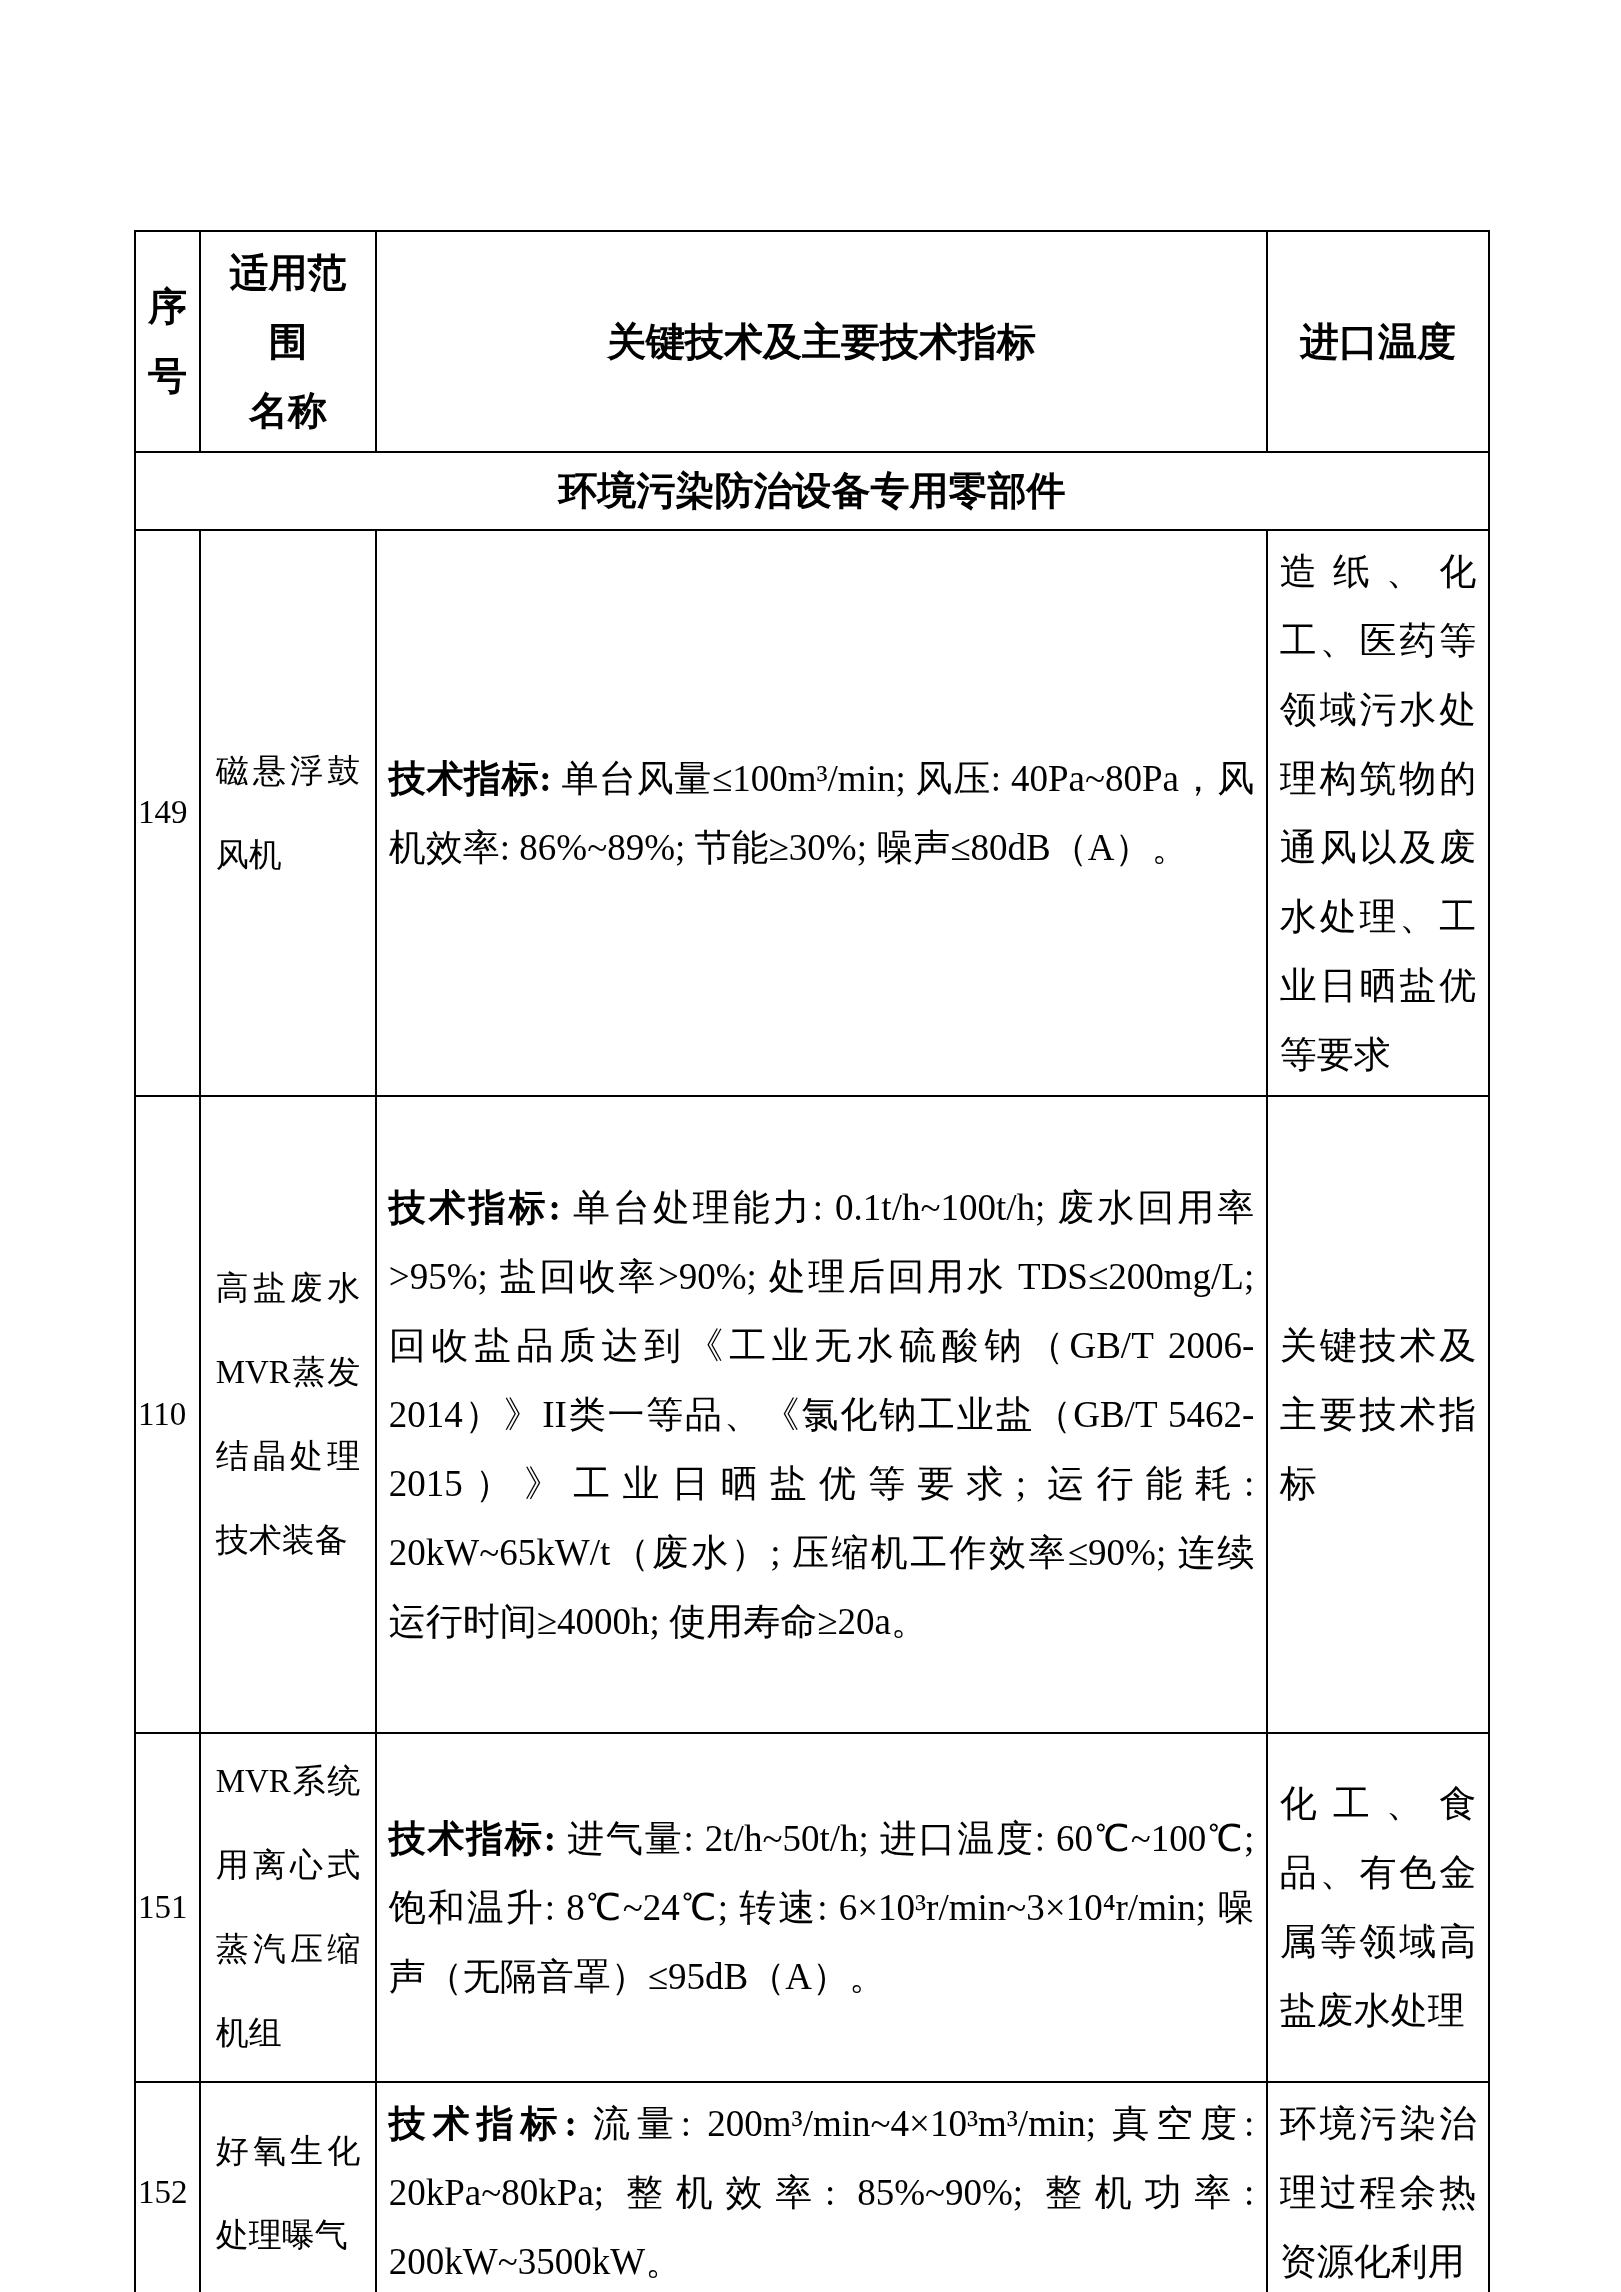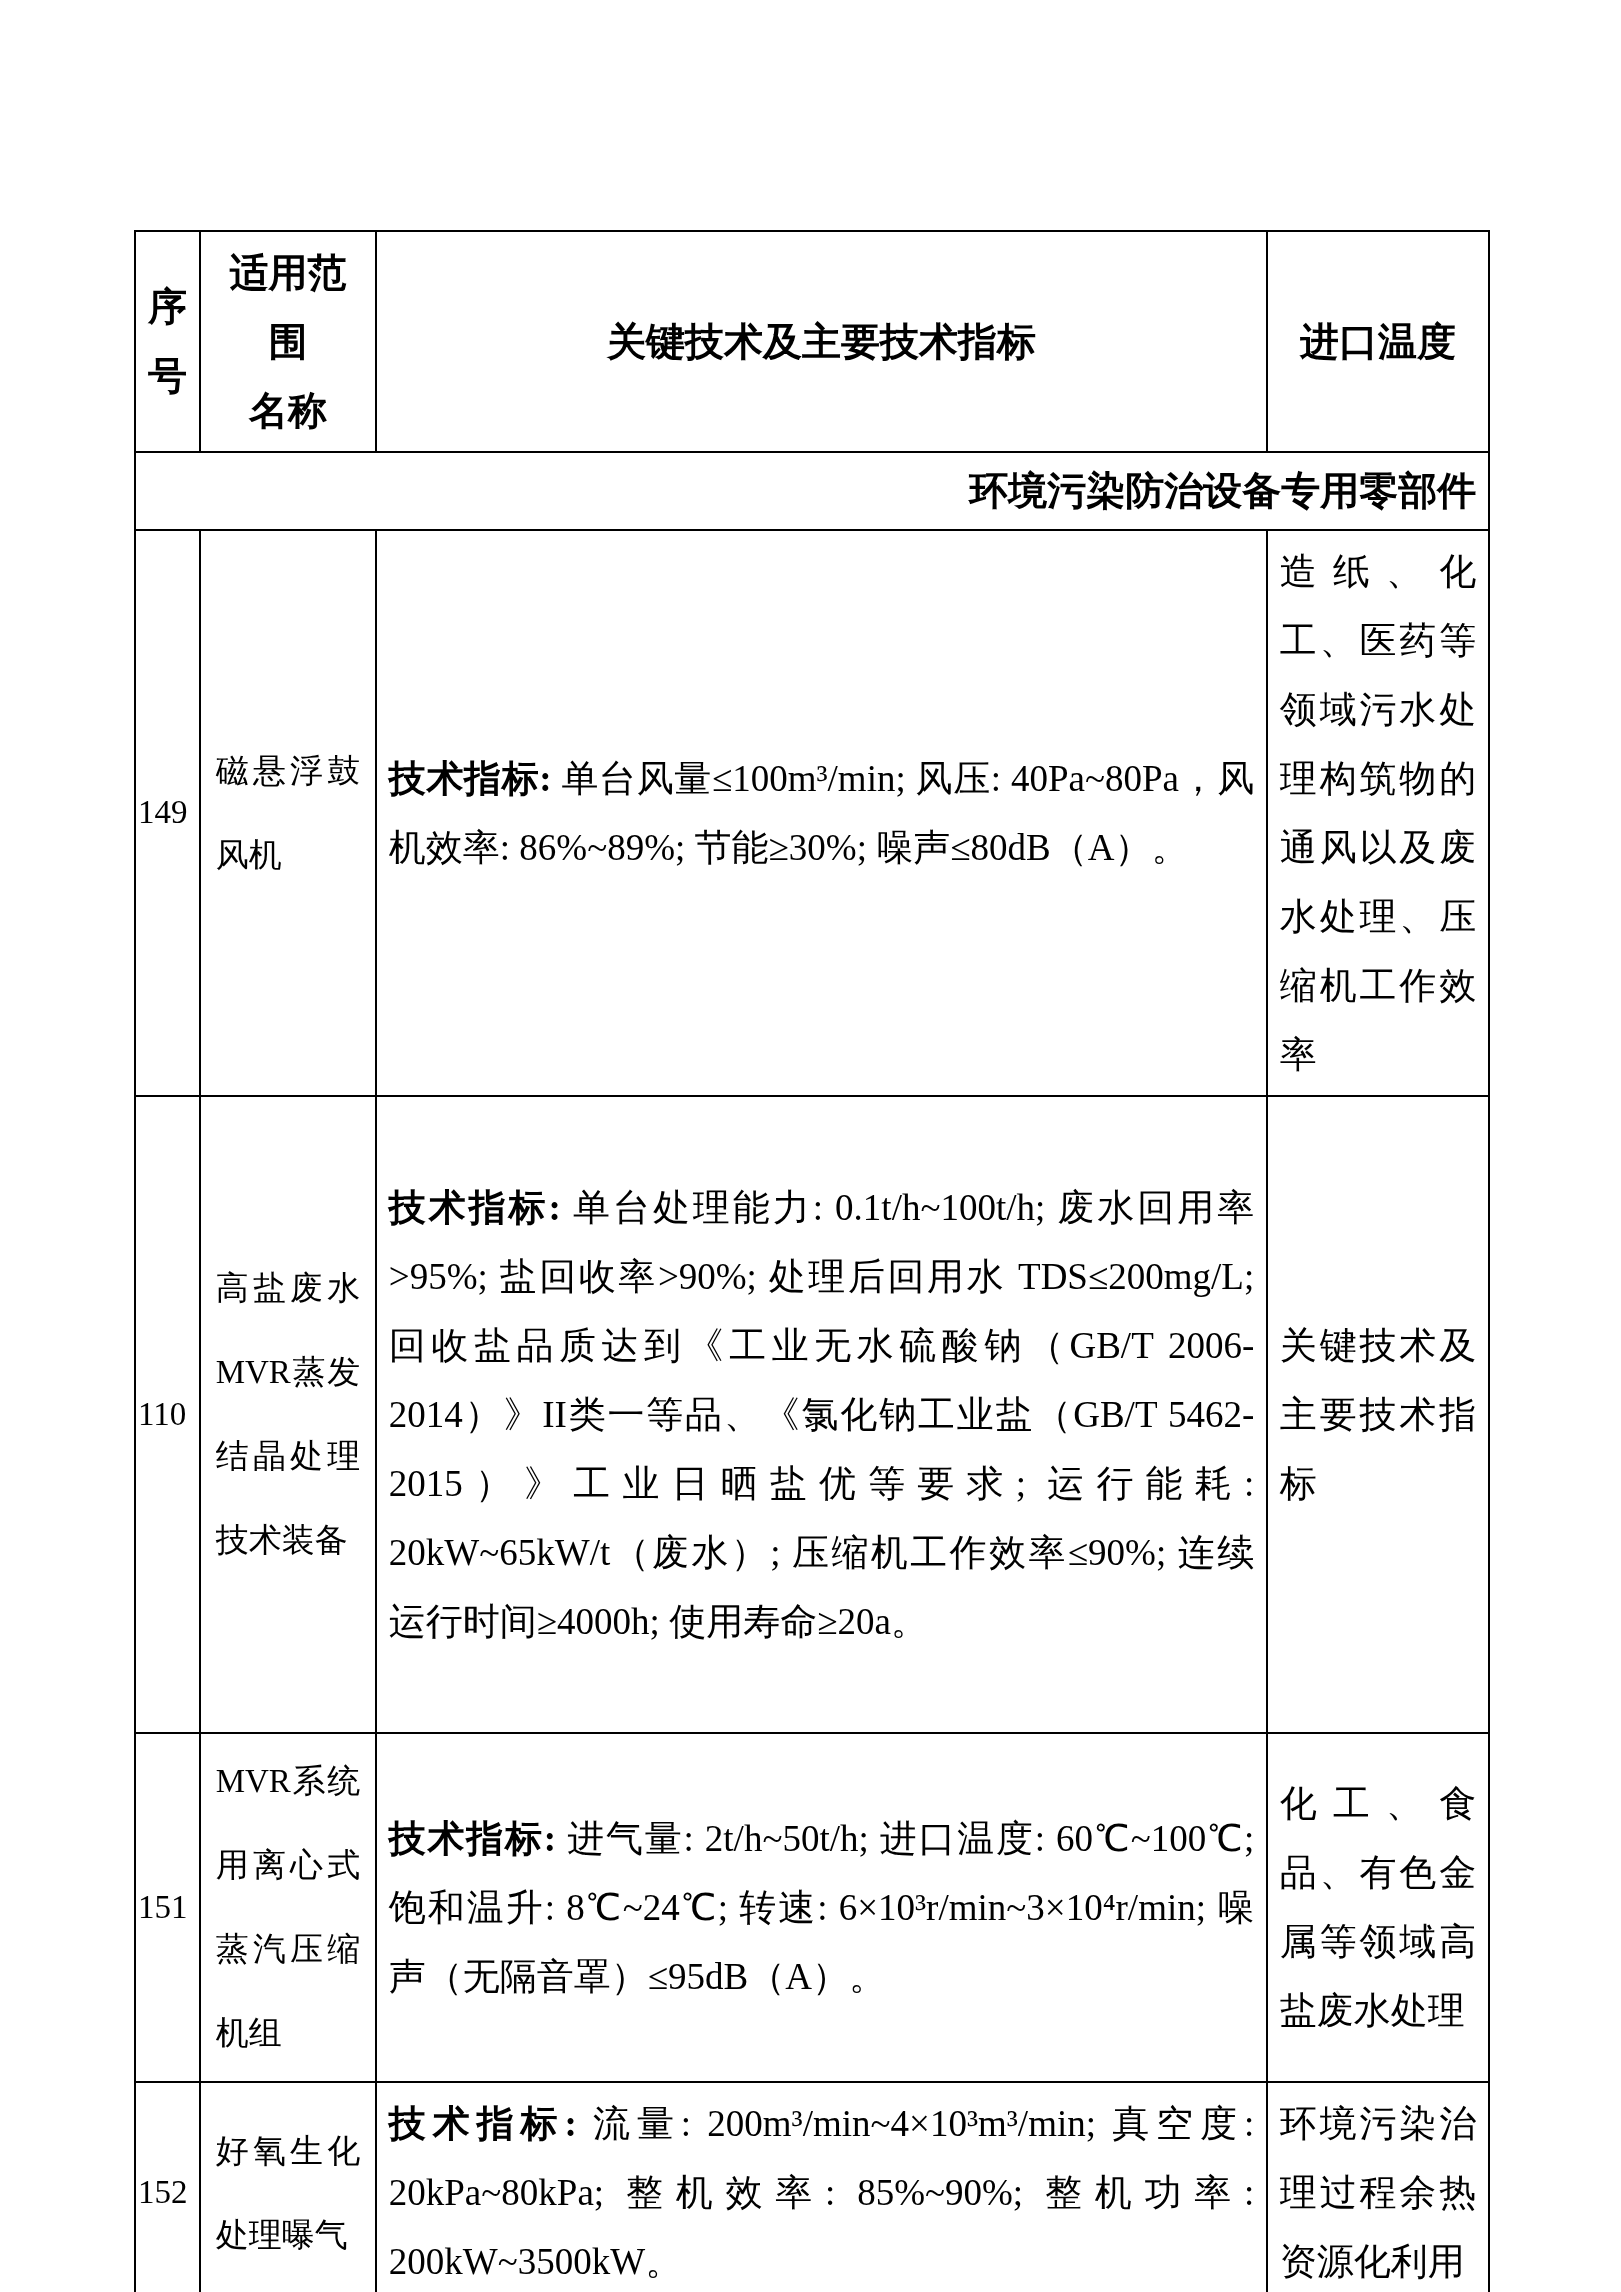--- a/index.html
+++ b/index.html
@@ -36,21 +36,21 @@
     font-weight:700;
     font-size:39px;
     text-align:center;
     white-space:pre-line;
   }
 
   td.section-cell {
     font-family:"Liberation Sans", sans-serif;
     font-weight:700;
     font-size:39px;
-    text-align:right;
+    text-align:center;
     padding:3.9px 11.8px;
     line-height:65px;
   }
 
   td.no-cell {
     text-align:left;
     font-size:33px;
     padding:3.9px 2px;
   }
   td.name-cell {
@@ -103,21 +103,21 @@
         <td class="section-cell" colspan="4">环境污染防治设备专用零部件</td>
       </tr>
 
       <tr style="height:487px">
         <td class="no-cell">149</td>
         <td class="name-cell">磁悬浮鼓风机</td>
         <td class="ind-cell">
           <span class="lbl">技术指标:</span>
           <span>单台风量≤100m³/min; 风压: 40Pa~80Pa，风机效率: 86%~89%; 节能≥30%; 噪声≤80dB（A）。</span>
         </td>
-        <td class="scope-cell">造纸、化工、医药等领域污水处理构筑物的通风以及废水处理、压缩机工作效率</td>
+        <td class="scope-cell">造纸、化工、医药等领域污水处理构筑物的通风以及废水处理、工业日晒盐优等要求</td>
       </tr>
 
       <tr style="height:637px">
         <td class="no-cell">110</td>
         <td class="name-cell">高盐废水MVR蒸发结晶处理技术装备</td>
         <td class="ind-cell">
           <span class="lbl">技术指标:</span>
           <span>单台处理能力: 0.1t/h~100t/h; 废水回用率&gt;95%; 盐回收率&gt;90%; 处理后回用水 TDS≤200mg/L; 回收盐品质达到《工业无水硫酸钠（GB/T 2006-2014）》II类一等品、《氯化钠工业盐（GB/T 5462-2015）》工业日晒盐优等要求; 运行能耗: 20kW~65kW/t（废水）; 压缩机工作效率≤90%; 连续运行时间≥4000h; 使用寿命≥20a。</span>
         </td>
         <td class="scope-cell">关键技术及主要技术指标</td>

